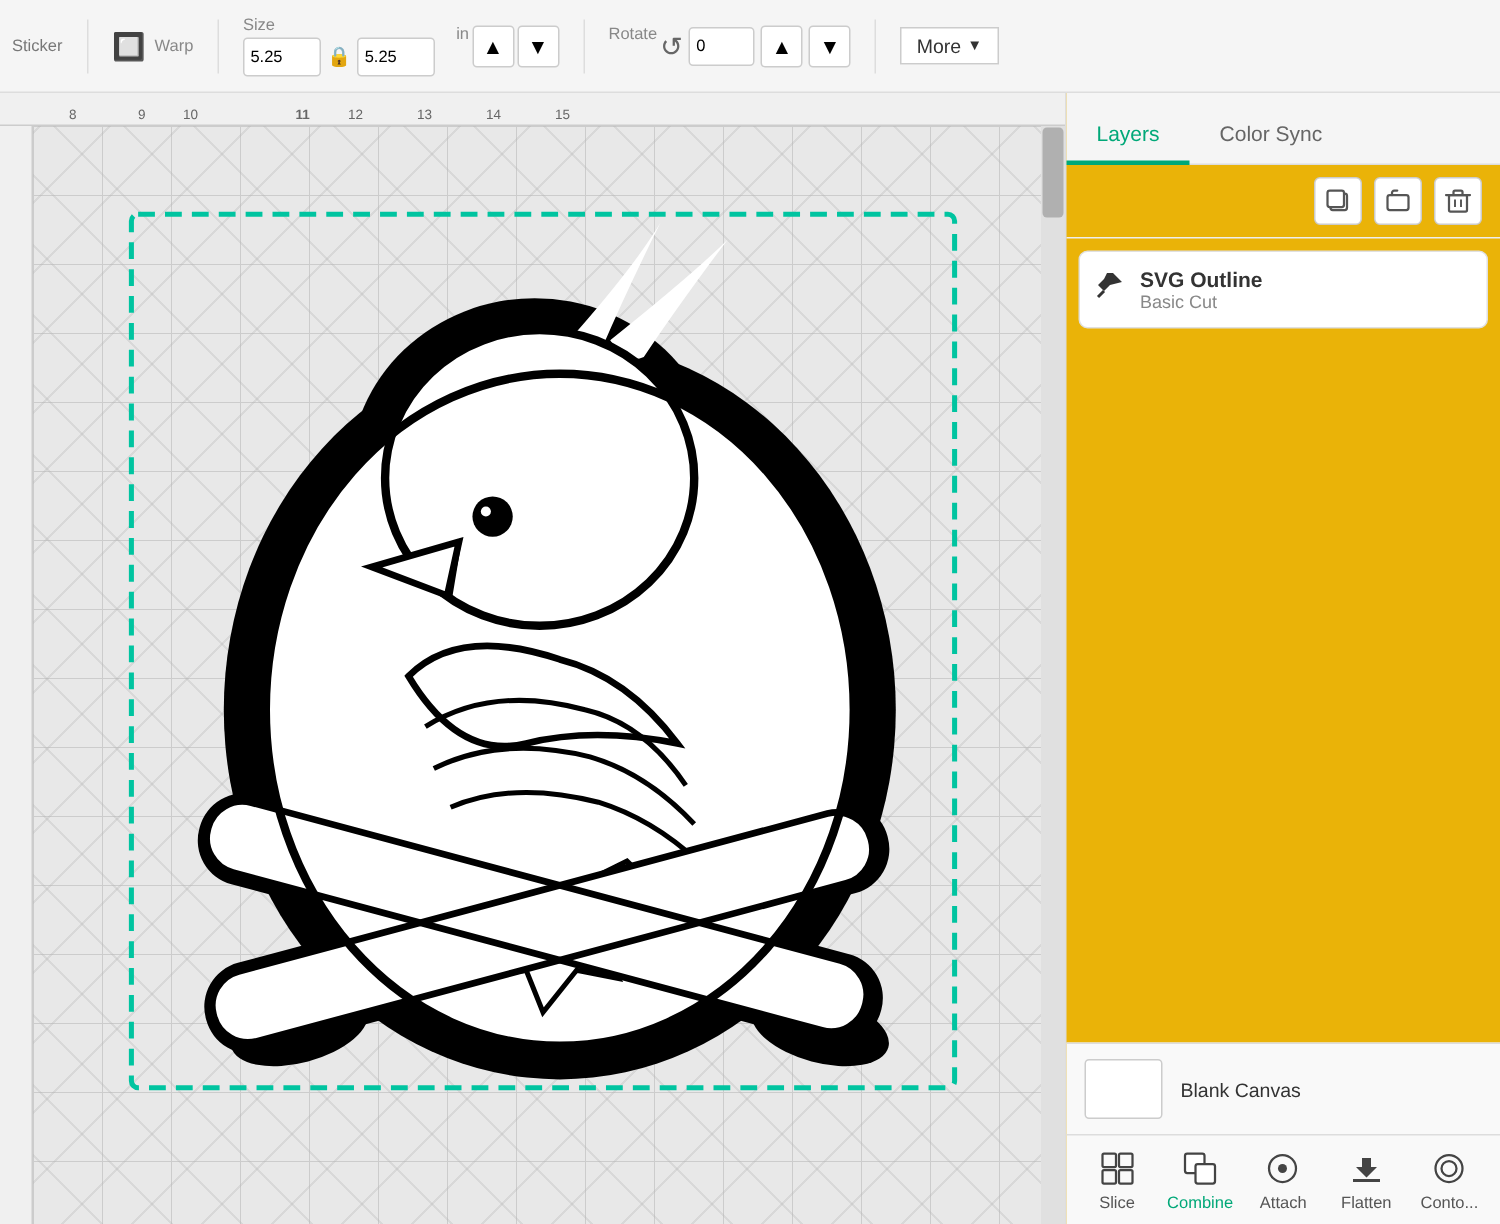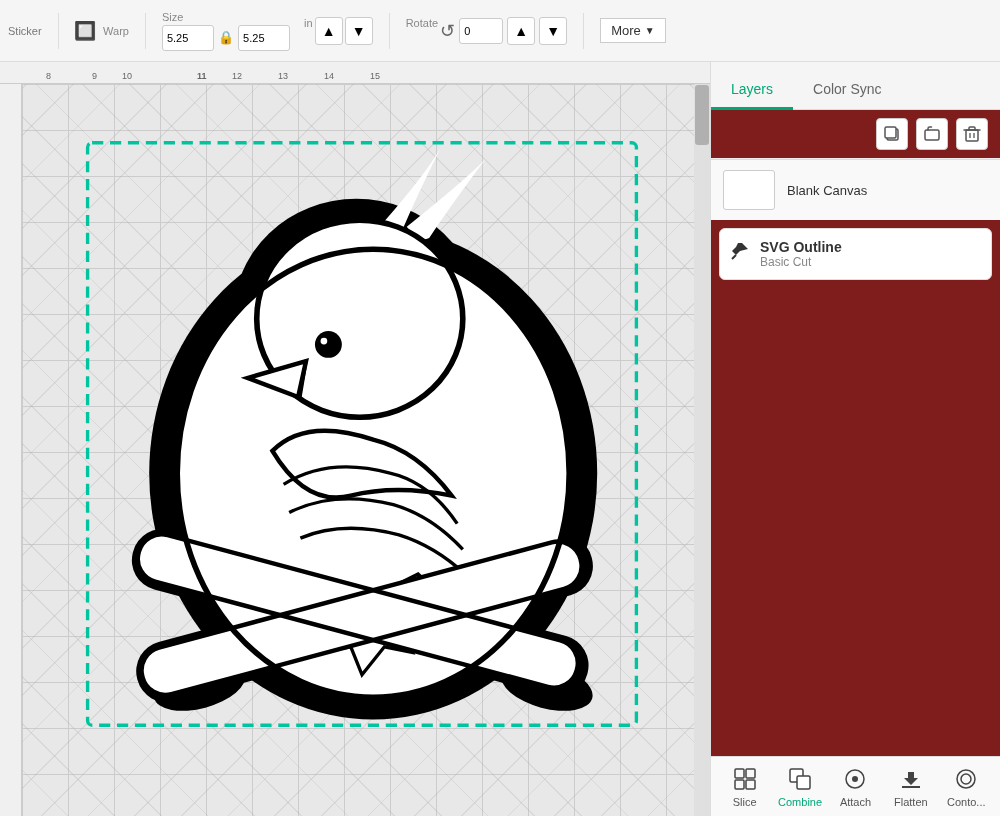--- a/index.html
+++ b/index.html
@@ -174,21 +174,21 @@
     .rnum {
       position: absolute;
       font-size: 9px;
       color: #666;
       bottom: 2px;
     }
 
     
     #right-panel {
       width: 290px;
-      background: #7f1d1d;
+      background: #eab308;
       border-left: 1px solid #ddd;
       display: flex;
       flex-direction: column;
     }
 
     
     #panel-tabs {
       display: flex;
       border-bottom: 1px solid #ddd;
       background: #f5f5f5;
@@ -489,40 +489,40 @@
         <svg width="18" height="18" viewBox="0 0 18 18" fill="none" xmlns="http://www.w3.org/2000/svg">
           <rect x="3" y="5" width="12" height="11" rx="1" stroke="#555" stroke-width="1.5"></rect>
           <path d="M1 5H17" stroke="#555" stroke-width="1.5" stroke-linecap="round"></path>
           <path d="M6 5V3C6 2.4 6.4 2 7 2H11C11.6 2 12 2.4 12 3V5" stroke="#555" stroke-width="1.5"></path>
           <line x1="7" y1="8" x2="7" y2="13" stroke="#555" stroke-width="1.3"></line>
           <line x1="11" y1="8" x2="11" y2="13" stroke="#555" stroke-width="1.3"></line>
         </svg>
       </button>
     </div>
 
-    <div id="blank-canvas-strip">
-      <div class="blank-canvas-preview"></div>
-      <span class="blank-canvas-label">Blank Canvas</span>
-    </div>
-
     <div id="layer-list">
       <div class="layer-item">
         <span class="layer-pin-icon">
           <svg width="22" height="22" viewBox="0 0 22 22" xmlns="http://www.w3.org/2000/svg">
             <path d="M14 2L20 8L12 10L8 14L4 10L8 6L10 2H14Z" fill="#333"></path>
             <line x1="8" y1="14" x2="4" y2="18" stroke="#333" stroke-width="2"></line>
           </svg>
         </span>
         <div class="layer-info">
           <div class="layer-name">SVG Outline</div>
           <div class="layer-sub">Basic Cut</div>
         </div>
       </div>
     </div>
 
+    <div id="blank-canvas-strip">
+      <div class="blank-canvas-preview"></div>
+      <span class="blank-canvas-label">Blank Canvas</span>
+    </div>
+
     <div id="bottom-bar">
       <div class="bottom-action">
         <div class="bottom-action-icon">
           <svg width="28" height="28" viewBox="0 0 28 28" xmlns="http://www.w3.org/2000/svg">
             <rect x="4" y="4" width="9" height="9" rx="1" stroke="#444" stroke-width="1.5" fill="none"></rect>
             <rect x="15" y="4" width="9" height="9" rx="1" stroke="#444" stroke-width="1.5" fill="none"></rect>
             <rect x="4" y="15" width="9" height="9" rx="1" stroke="#444" stroke-width="1.5" fill="none"></rect>
             <rect x="15" y="15" width="9" height="9" rx="1" stroke="#444" stroke-width="1.5" fill="none"></rect>
           </svg>
         </div>

